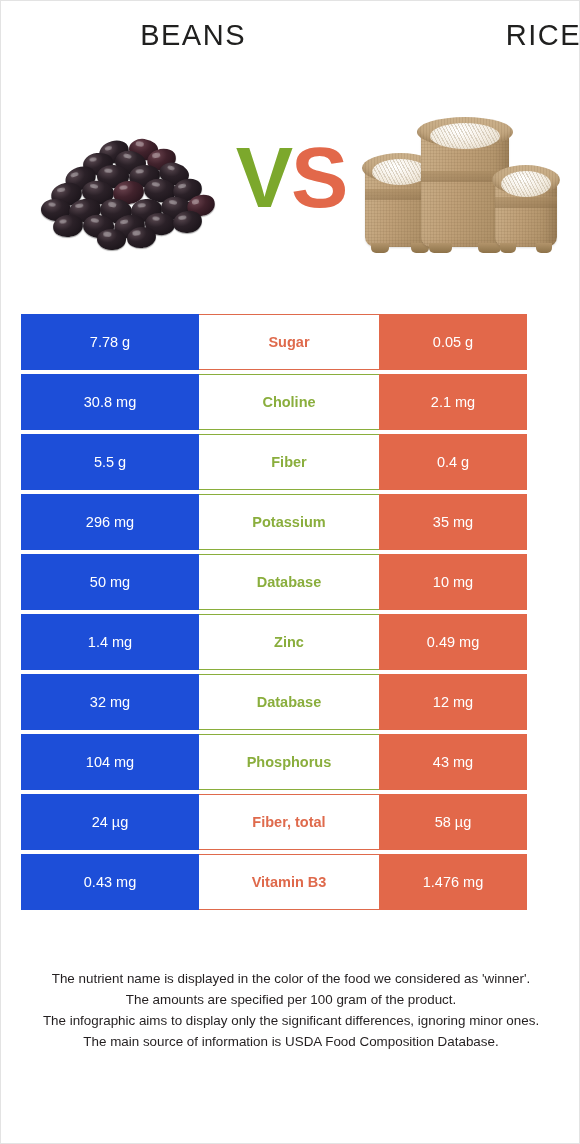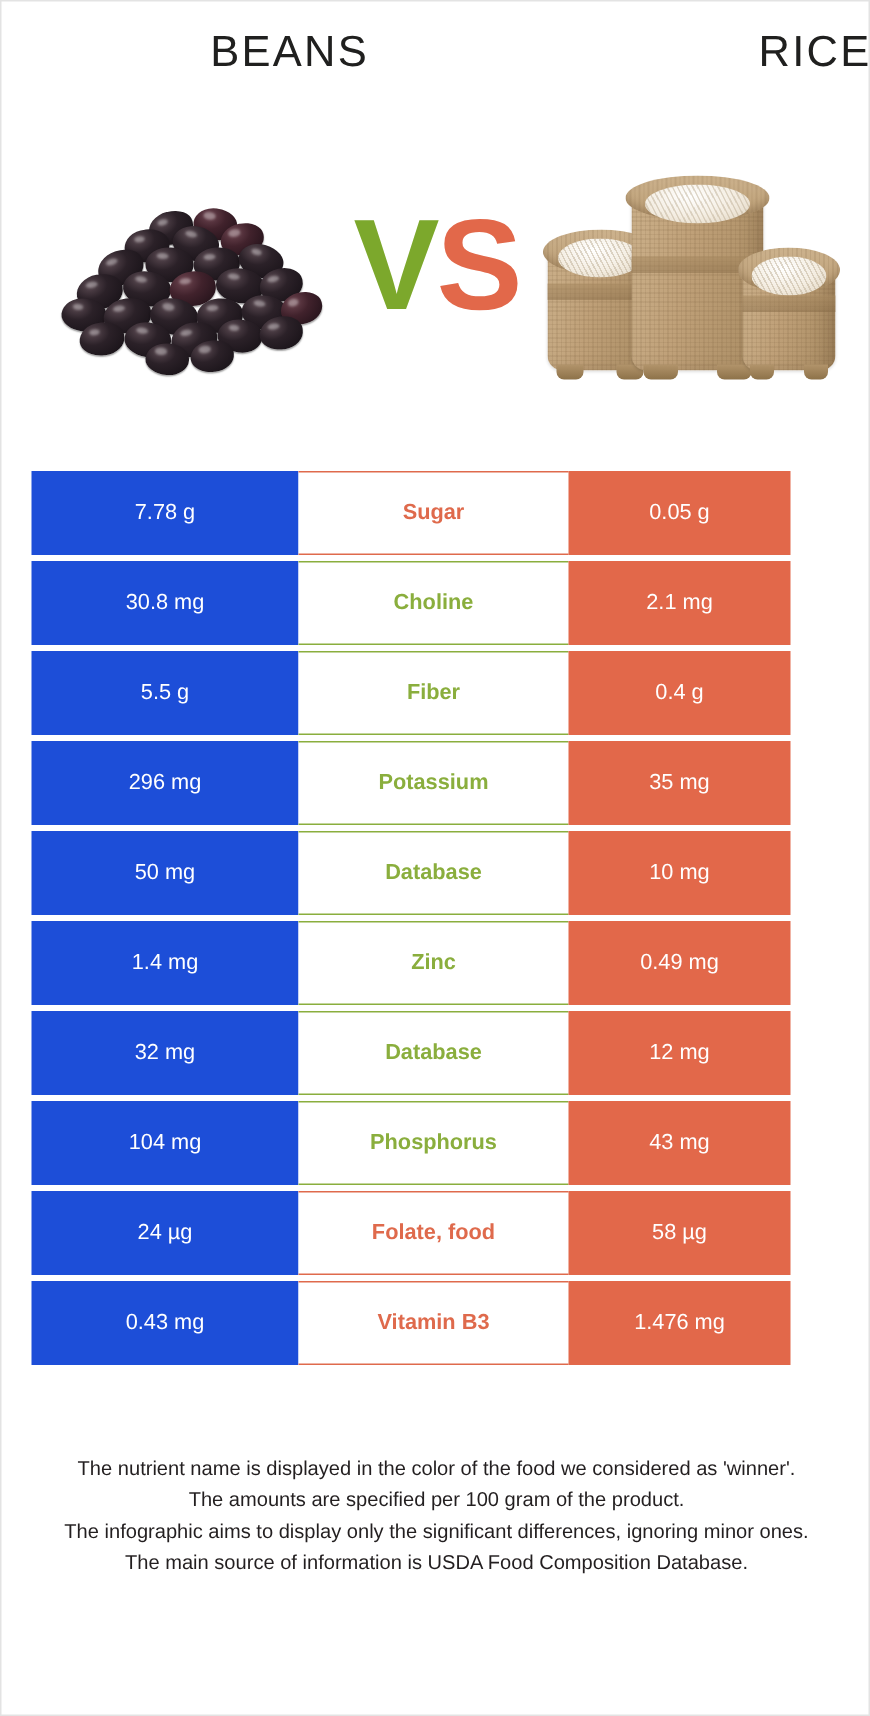--- a/index.html
+++ b/index.html
@@ -323,21 +323,21 @@
         <div class="cell cell-mid win-beans">Database</div>
         <div class="cell cell-right">12 mg</div>
       </div>
       <div class="trow">
         <div class="cell cell-left">104 mg</div>
         <div class="cell cell-mid win-beans">Phosphorus</div>
         <div class="cell cell-right">43 mg</div>
       </div>
       <div class="trow">
         <div class="cell cell-left">24 µg</div>
-        <div class="cell cell-mid win-rice">Folate, food</div>
+        <div class="cell cell-mid win-rice">Fiber, total</div>
         <div class="cell cell-right">58 µg</div>
       </div>
       <div class="trow">
         <div class="cell cell-left">0.43 mg</div>
         <div class="cell cell-mid win-rice">Vitamin B3</div>
         <div class="cell cell-right">1.476 mg</div>
       </div>
     </div>
 
   <div class="footer">

